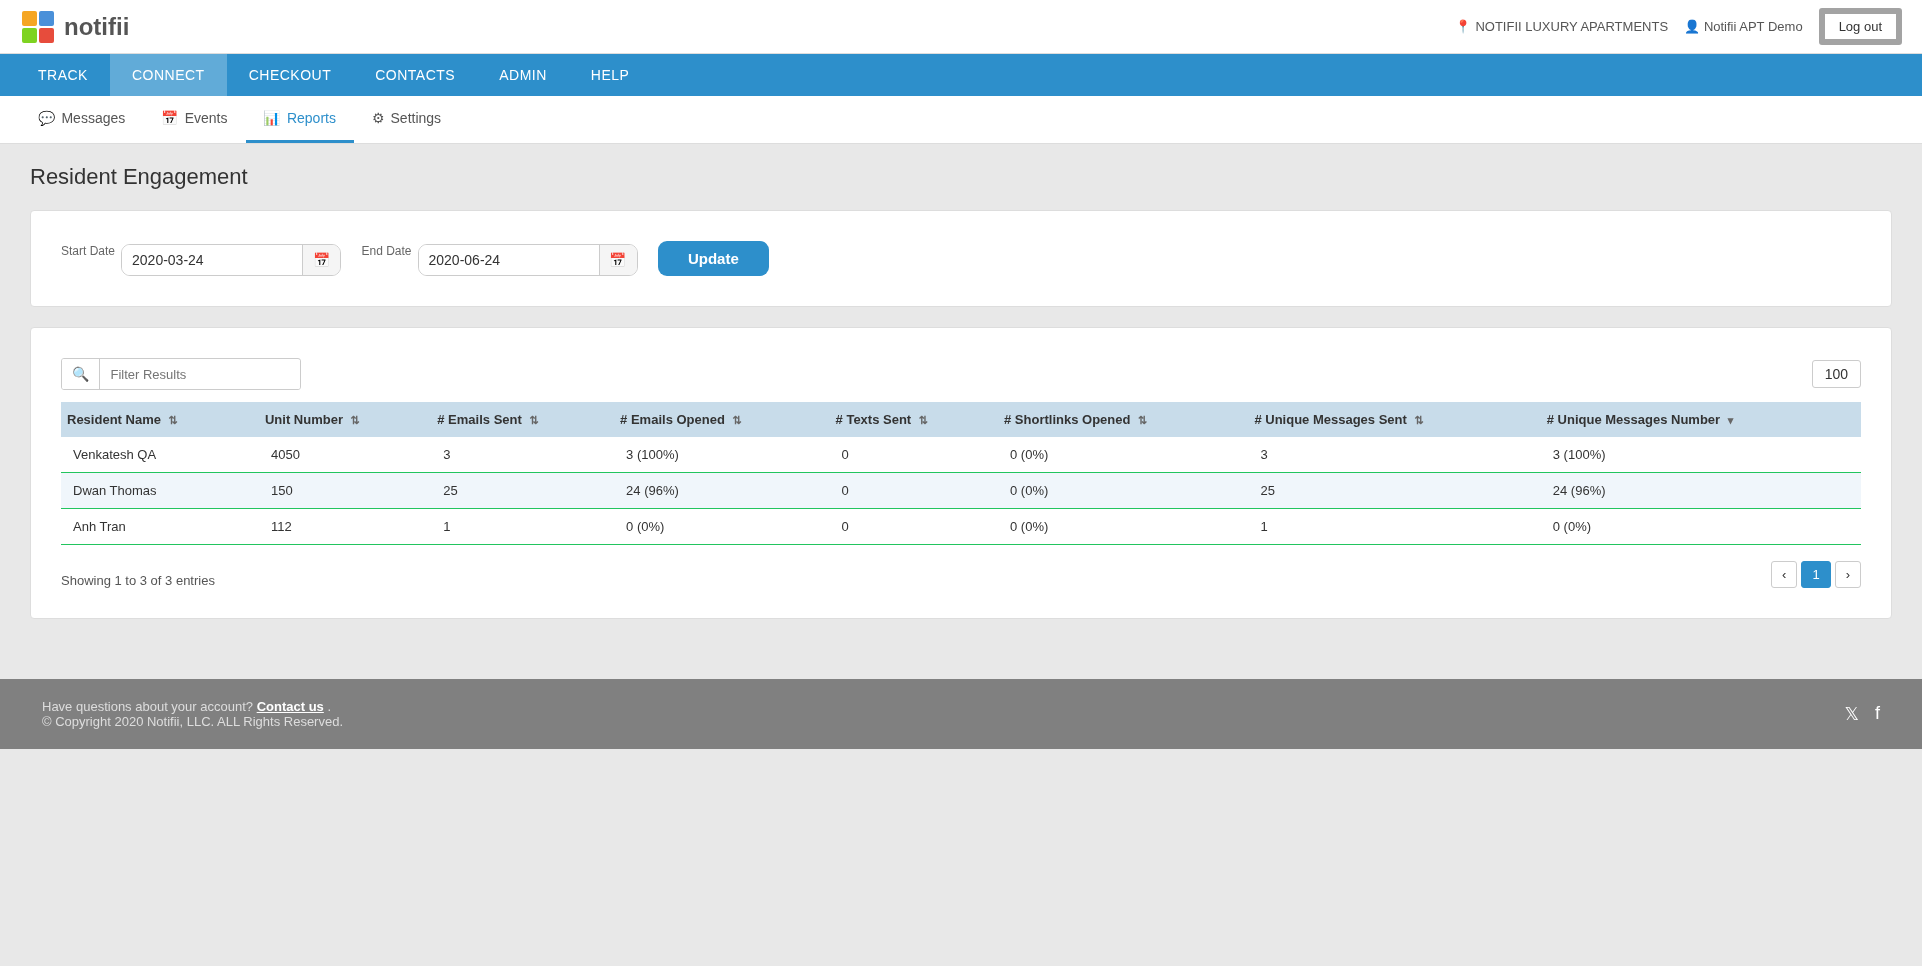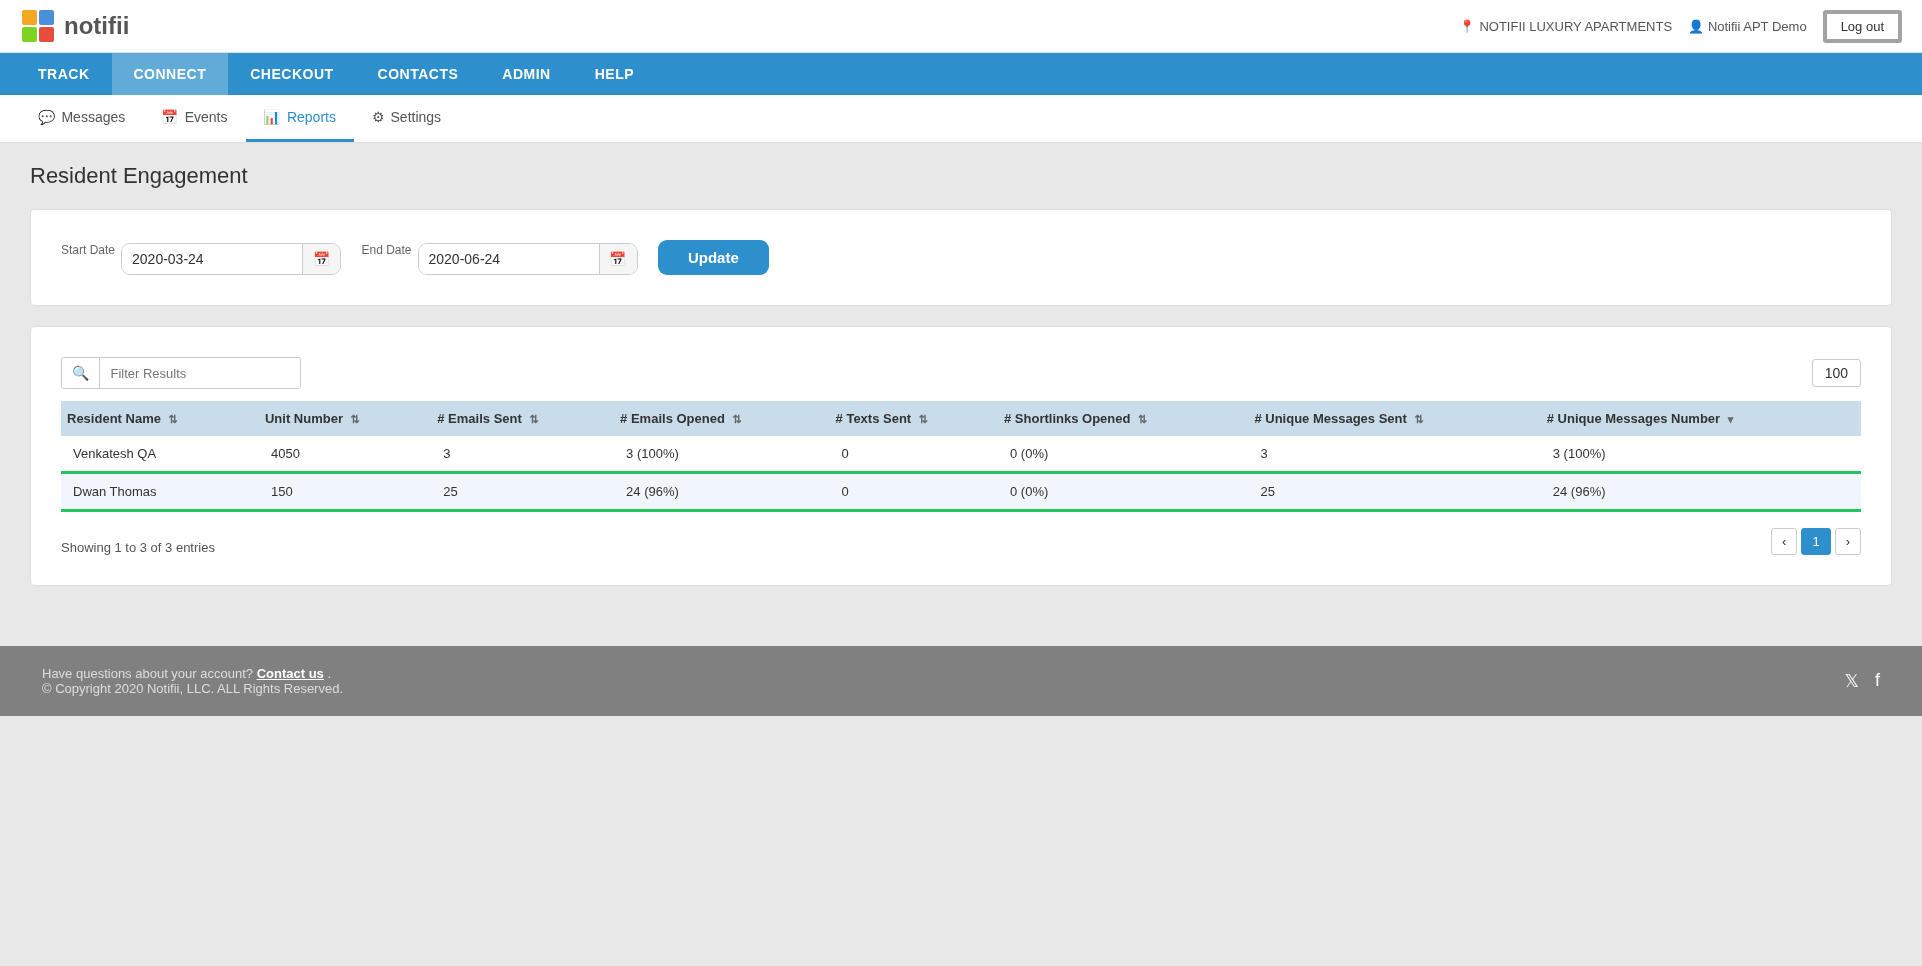--- a/index.html
+++ b/index.html
@@ -30,40 +30,40 @@
     }
     .header-right {
       display: flex;
       align-items: center;
       gap: 16px;
       font-size: 13px;
       color: #555;
     }
     .logout-btn {
       background: #fff;
-      border: 4px solid #a3a3a3;
+      border: 6px solid #a3a3a3;
       padding: 5px 14px;
       cursor: pointer;
       font-size: 13px;
       color: #333;
       border-radius: 3px;
     }
 
     
     .main-nav {
       background: #2d8fcb;
       display: flex;
       padding: 0 16px;
     }
     .main-nav a {
       color: #fff;
       text-decoration: none;
       padding: 13px 22px;
       font-size: 14px;
-      font-weight: bold;
+      font-weight: normal;
       letter-spacing: 0.5px;
       display: block;
     }
     .main-nav a.active { background: rgba(255,255,255,0.25); }
 
     
     .sub-nav {
       background: #fff;
       display: flex;
       padding: 0 20px;
@@ -207,21 +207,21 @@
       white-space: nowrap;
       border: none;
     }
     .data-table thead th .sort-icon {
       display: inline-block;
       color: #666;
       font-size: 11px;
       margin-left: 4px;
     }
     .data-table tbody tr {
-      border-bottom: 3px solid #22c55e;
+      border-bottom: 1px solid #22c55e;
     }
     .data-table tbody tr:nth-child(even) {
       background: #f0f6fb;
     }
     .data-table tbody tr:nth-child(odd) {
       background: #fff;
     }
     .data-table tbody td {
       padding: 10px 12px;
       color: #333;
@@ -433,20 +433,30 @@
         <tr>
           <td>Dwan Thomas</td>
           <td>150</td>
           <td>25</td>
           <td>24  (96%)</td>
           <td>0</td>
           <td>0  (0%)</td>
           <td>25</td>
           <td>24  (96%)</td>
         </tr>
+        <tr>
+          <td>Anh Tran</td>
+          <td>112</td>
+          <td>1</td>
+          <td>0  (0%)</td>
+          <td>0</td>
+          <td>0  (0%)</td>
+          <td>1</td>
+          <td>0  (0%)</td>
+        </tr>
       </tbody>
     </table>
 
     <div class="pagination-area">
       <span class="showing-text">Showing 1 to 3 of 3 entries</span>
       <div class="pagination">
         <button class="page-btn">‹</button>
         <button class="page-btn active">1</button>
         <button class="page-btn">›</button>
       </div>

